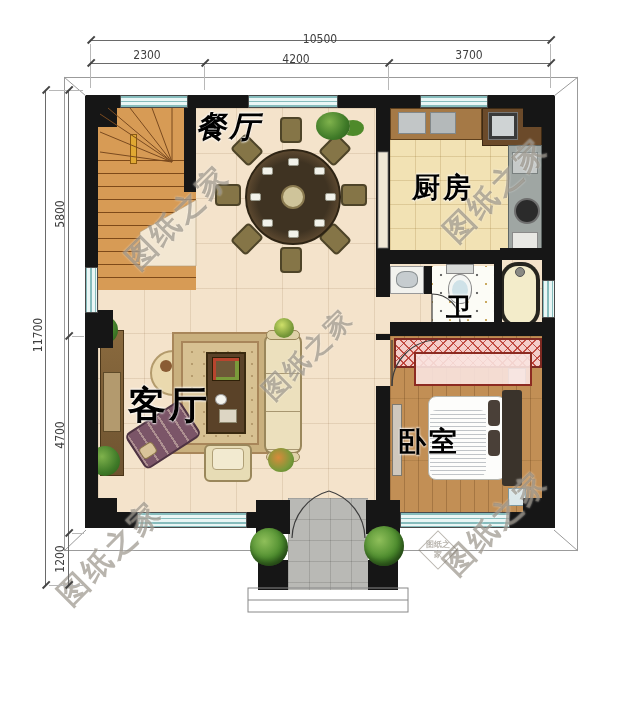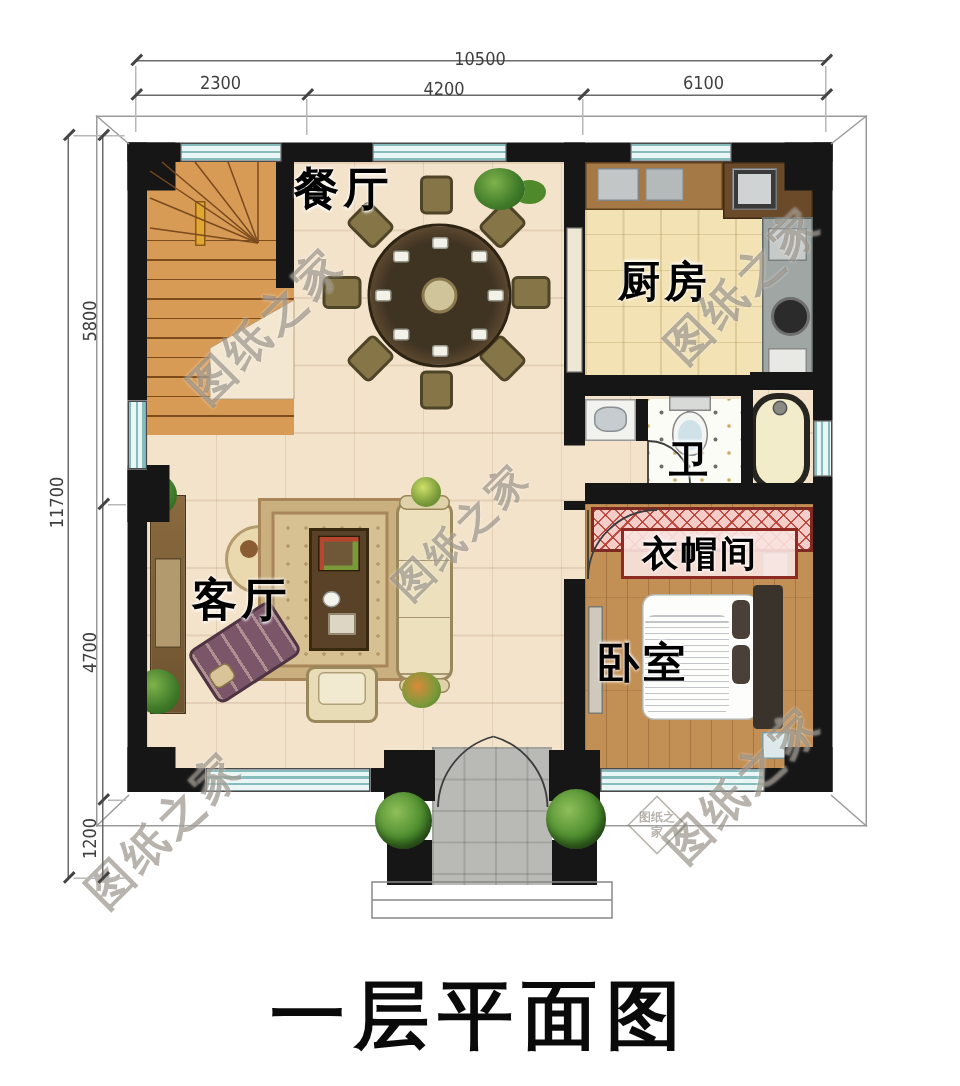--- a/index.html
+++ b/index.html
@@ -233,27 +233,26 @@
       <line x1="64" y1="551" x2="86" y2="530"></line>
       <line x1="578" y1="551" x2="554" y2="530"></line>
     </g>
 
     <g stroke="#888" fill="none" stroke-width="1">
       <rect x="248" y="588" width="160" height="24"></rect>
       <line x1="248" y1="600" x2="408" y2="600"></line>
     </g>
   </svg>
 
-  <div class="rlabel" style="left:196px;top:112px;font-size:30px;">餐厅</div>
+  <div class="rlabel" style="left:196px;top:112px;font-size:30px;font-style:italic;">餐厅</div>
   <div class="rlabel" style="left:412px;top:174px;font-size:28px;">厨房</div>
   <div class="rlabel" style="left:446px;top:294px;font-size:26px;">卫</div>
   <div style="left:414px;top:352px;width:118px;height:34px;background:rgba(250,228,224,.9);border:2px solid #8d2b22;"></div>
-  <div class="rlabel" style="left:428px;top:357px;font-size:24px;letter-spacing:2px;">衣帽间</div>
   <div class="rlabel" style="left:398px;top:428px;font-size:28px;">卧室</div>
-  <div class="rlabel" style="left:128px;top:386px;font-size:30px;">客厅</div>
+  <div class="rlabel" style="left:128px;top:386px;font-size:38px;">客厅</div>
 
   <div class="wm" style="left:112px;top:197px;">图纸之家</div>
   <div class="wm" style="left:430px;top:170px;">图纸之家</div>
   <div class="wm" style="left:250px;top:337px;font-size:26px;">图纸之家</div>
   <div class="wm" style="left:44px;top:533px;">图纸之家</div>
   <div class="wm" style="left:430px;top:503px;">图纸之家</div>
   <div style="left:424px;top:536px;width:28px;height:28px;border:1.5px solid rgba(125,118,105,.55);transform:rotate(45deg);"></div>
   <div class="wm" style="left:424px;top:540px;width:28px;font-size:8px;letter-spacing:0;white-space:normal;text-align:center;transform:rotate(0deg);line-height:10px;">图纸之家</div>
 
   <div class="dimline" style="left:90px;top:40px;width:460px;height:1px;"></div>
@@ -264,34 +263,33 @@
   <div class="guide" style="left:550px;top:44px;width:1px;height:44px;"></div>
   <div class="tick" style="left:86px;top:39px;"></div>
   <div class="tick" style="left:546px;top:39px;"></div>
   <div class="tick" style="left:86px;top:62px;"></div>
   <div class="tick" style="left:200px;top:62px;"></div>
   <div class="tick" style="left:384px;top:62px;"></div>
   <div class="tick" style="left:546px;top:62px;"></div>
   <div class="dim" style="left:296px;top:32px;width:48px;">10500</div>
   <div class="dim" style="left:123px;top:48px;width:48px;">2300</div>
   <div class="dim" style="left:272px;top:52px;width:48px;">4200</div>
-  <div class="dim" style="left:445px;top:48px;width:48px;">6100</div>
+  <div class="dim" style="left:445px;top:48px;width:48px;">3700</div>
 
   <div class="dimline" style="left:45px;top:90px;width:1px;height:496px;"></div>
   <div class="dimline" style="left:68px;top:90px;width:1px;height:496px;"></div>
   <div class="guide" style="left:49px;top:90px;width:34px;height:1px;"></div>
   <div class="guide" style="left:72px;top:336px;width:12px;height:1px;"></div>
   <div class="guide" style="left:72px;top:533px;width:12px;height:1px;"></div>
   <div class="guide" style="left:49px;top:585px;width:34px;height:1px;"></div>
   <div class="tick" style="left:41px;top:89px;"></div>
   <div class="tick" style="left:41px;top:584px;"></div>
   <div class="tick" style="left:64px;top:89px;"></div>
   <div class="tick" style="left:64px;top:335px;"></div>
   <div class="tick" style="left:64px;top:532px;"></div>
   <div class="tick" style="left:64px;top:584px;"></div>
   <div class="dim" style="left:14px;top:328px;width:48px;transform:rotate(-90deg);">11700</div>
   <div class="dim" style="left:36px;top:207px;width:48px;transform:rotate(-90deg);">5800</div>
   <div class="dim" style="left:36px;top:428px;width:48px;transform:rotate(-90deg);">4700</div>
   <div class="dim" style="left:36px;top:552px;width:48px;transform:rotate(-90deg);">1200</div>
 
-  <div class="title" style="top:644px;">一层平面图</div>
 
 </div>
 
 </body></html>

